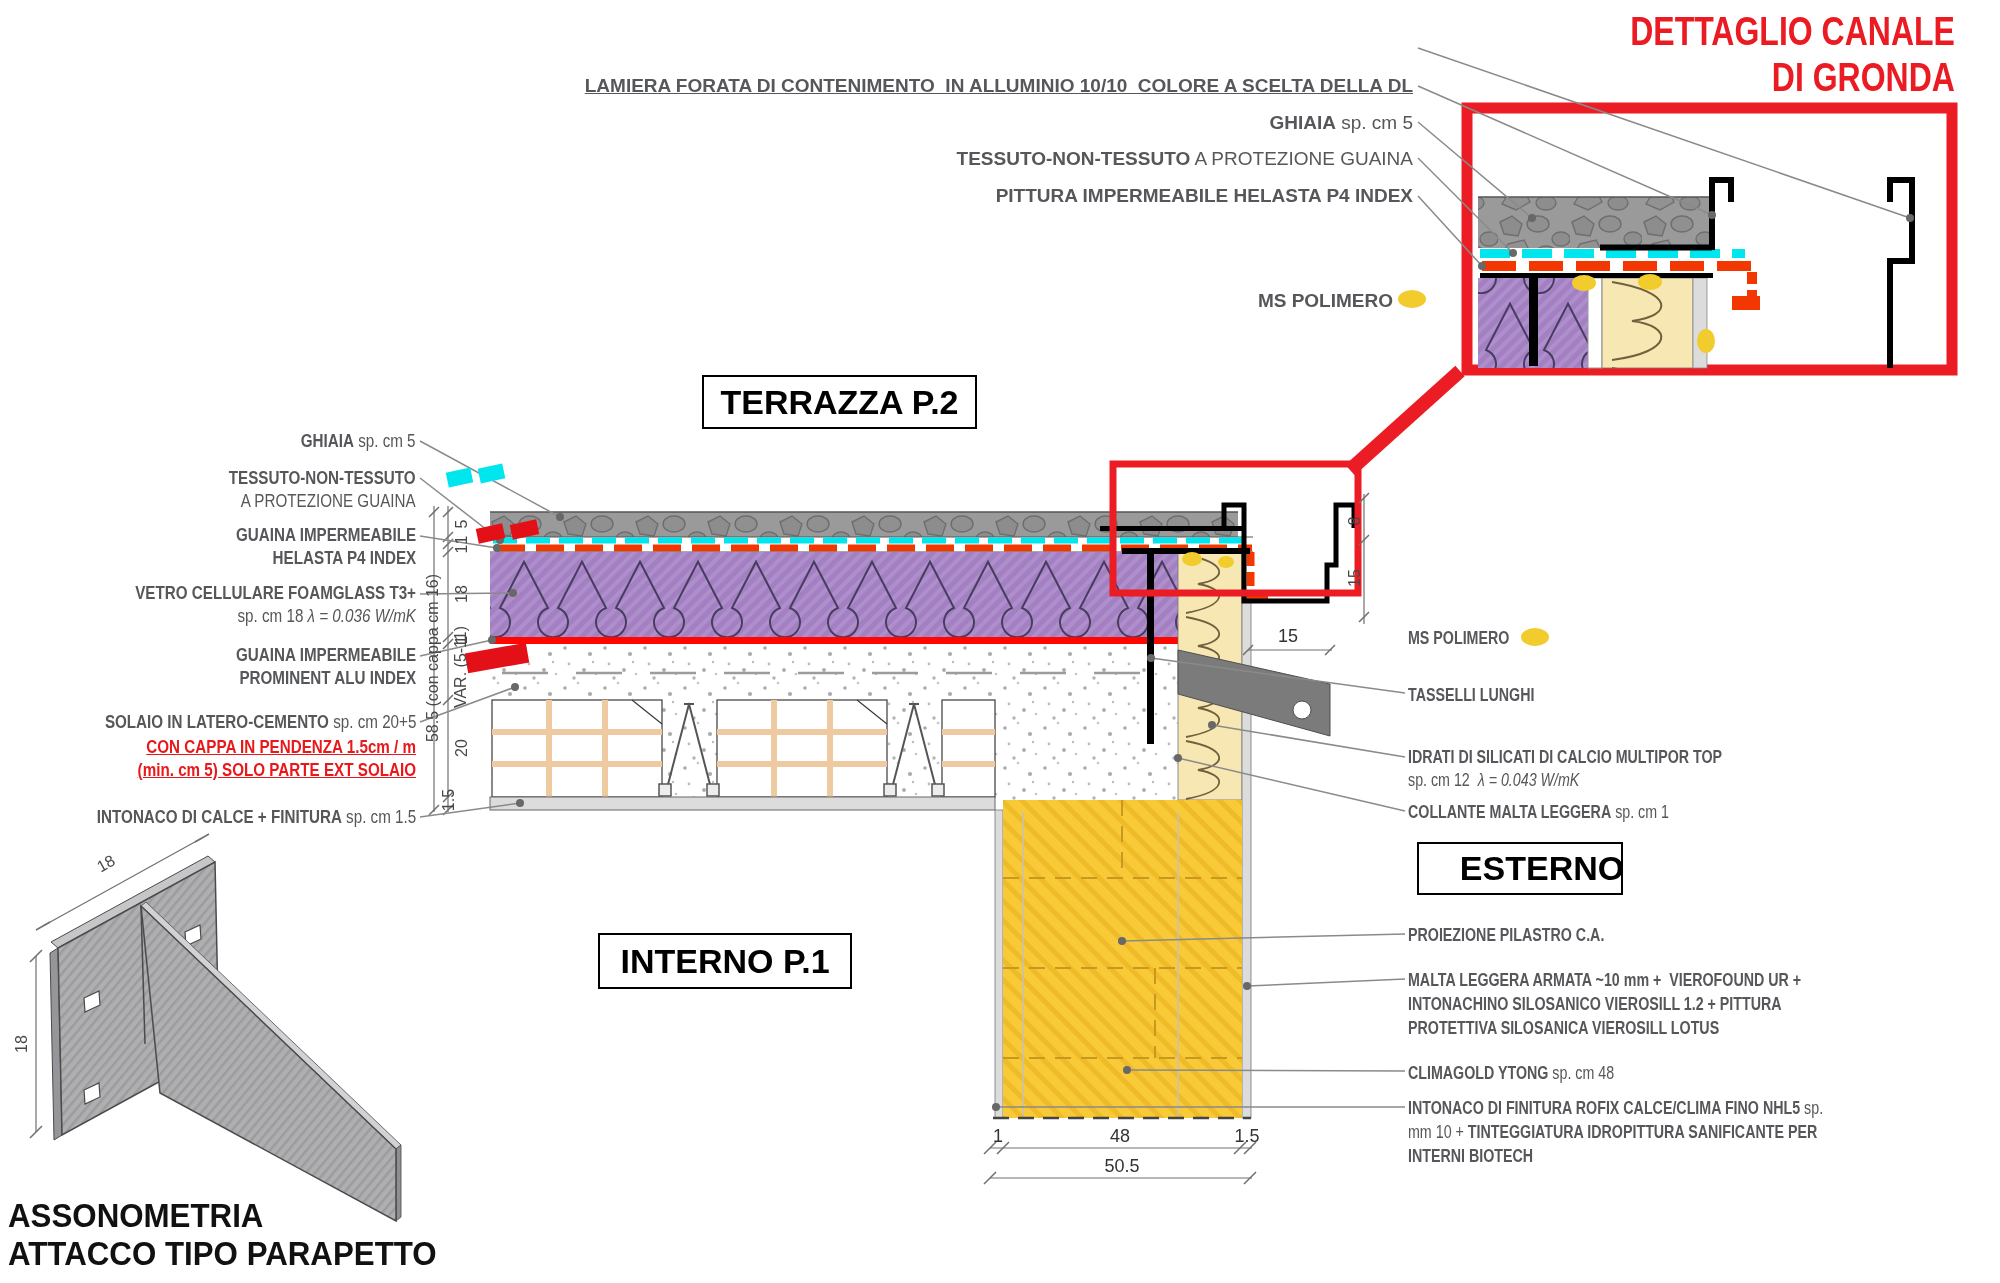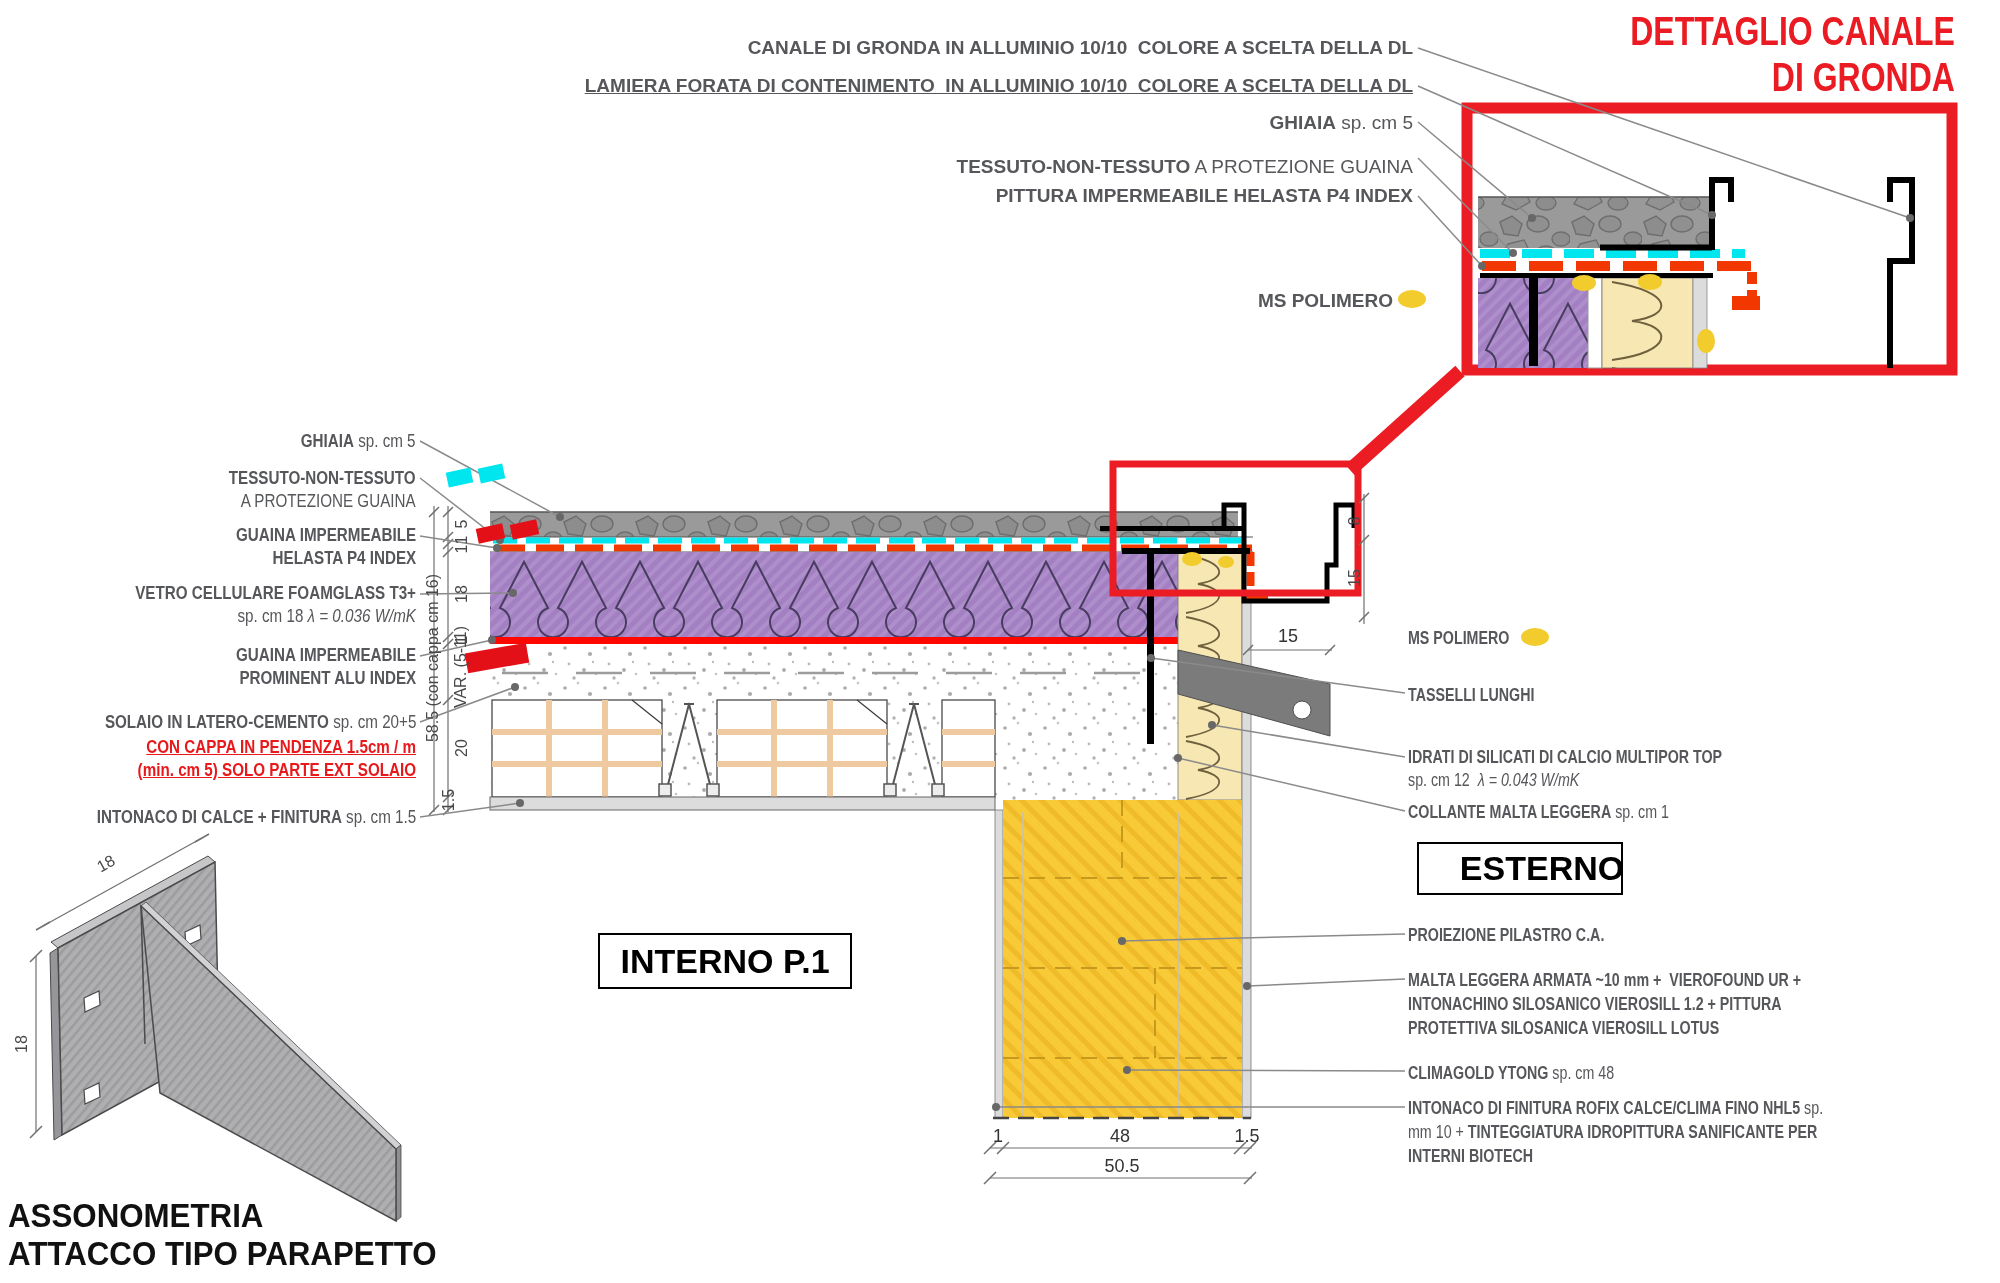--- a/index.html
+++ b/index.html
@@ -253,29 +253,29 @@
         <circle cx="1178" cy="758" r="4"></circle>
     <circle cx="1122" cy="941" r="4"></circle>
         <circle cx="1247" cy="986" r="4"></circle>
         <circle cx="1127" cy="1070" r="4"></circle>
     <circle cx="996" cy="1107" r="4"></circle>
   </g>
 </svg>
 
 <div class="dettitle"><span class="line">DETTAGLIO CANALE</span><span class="line">DI GRONDA</span></div>
 
+<div class="roombox" style="left:702px;top:375px;width:271px;height:50px;"><span>TERRAZZA P.2</span></div>
 <div class="roombox" style="left:598px;top:933px;width:250px;height:52px;text-align:center;"><span>INTERNO P.1</span></div>
 <div class="roombox" style="left:1417px;top:842px;width:158px;height:49px;padding-left:44px;"><span>ESTERNO</span></div>
 
 <div class="axotitle" style="top:1196px;"><span class="line">ASSONOMETRIA</span><span class="line">ATTACCO TIPO PARAPETTO</span></div>
 
-<div class="lbl ra" style="right:587px;top:36px;"><span>CANALE DI GRONDA IN ALLUMINIO 10/10  COLORE A SCELTA DELLA DL</span></div>
 <div class="lbl ra" style="right:587px;top:74px;text-decoration:underline;"><span>LAMIERA FORATA DI CONTENIMENTO  IN ALLUMINIO 10/10  COLORE A SCELTA DELLA DL</span></div>
 <div class="lbl ra" style="right:587px;top:111px;"><span>GHIAIA</span><span class="rg"> sp. cm 5</span></div>
-<div class="lbl ra" style="right:587px;top:155px;"><span>TESSUTO-NON-TESSUTO</span><span class="rg"> A PROTEZIONE GUAINA</span></div>
+<div class="lbl ra" style="right:587px;top:147px;"><span>TESSUTO-NON-TESSUTO</span><span class="rg"> A PROTEZIONE GUAINA</span></div>
 <div class="lbl ra" style="right:587px;top:184px;"><span>PITTURA IMPERMEABILE HELASTA P4 INDEX</span></div>
 <div class="lbl ra" style="right:607px;top:289px;"><span>MS POLIMERO</span></div>
 <span class="oval" style="left:1398px;top:290px;"></span>
 
 <div class="lbl ra cxl" style="right:1584px;top:429px;"><span>GHIAIA</span><span class="rg"> sp. cm 5</span></div>
 <div class="lbl ra cxl" style="right:1584px;top:466px;"><span class="line">TESSUTO-NON-TESSUTO</span><span class="line rg">A PROTEZIONE GUAINA</span></div>
 <div class="lbl ra cxl" style="right:1584px;top:523px;"><span class="line">GUAINA IMPERMEABILE</span><span class="line">HELASTA P4 INDEX</span></div>
 <div class="lbl ra cxl" style="right:1584px;top:581px;"><span class="line">VETRO CELLULARE FOAMGLASS T3+</span><span class="line"><span class="rg">sp. cm 18 </span><span class="it">λ = 0.036 W/mK</span></span></div>
 <div class="lbl ra cxl" style="right:1584px;top:643px;"><span class="line">GUAINA IMPERMEABILE</span><span class="line">PROMINENT ALU INDEX</span></div>
 <div class="lbl ra cxl" style="right:1584px;top:710px;"><span>SOLAIO IN LATERO-CEMENTO</span><span class="rg"> sp. cm 20+5</span></div>

